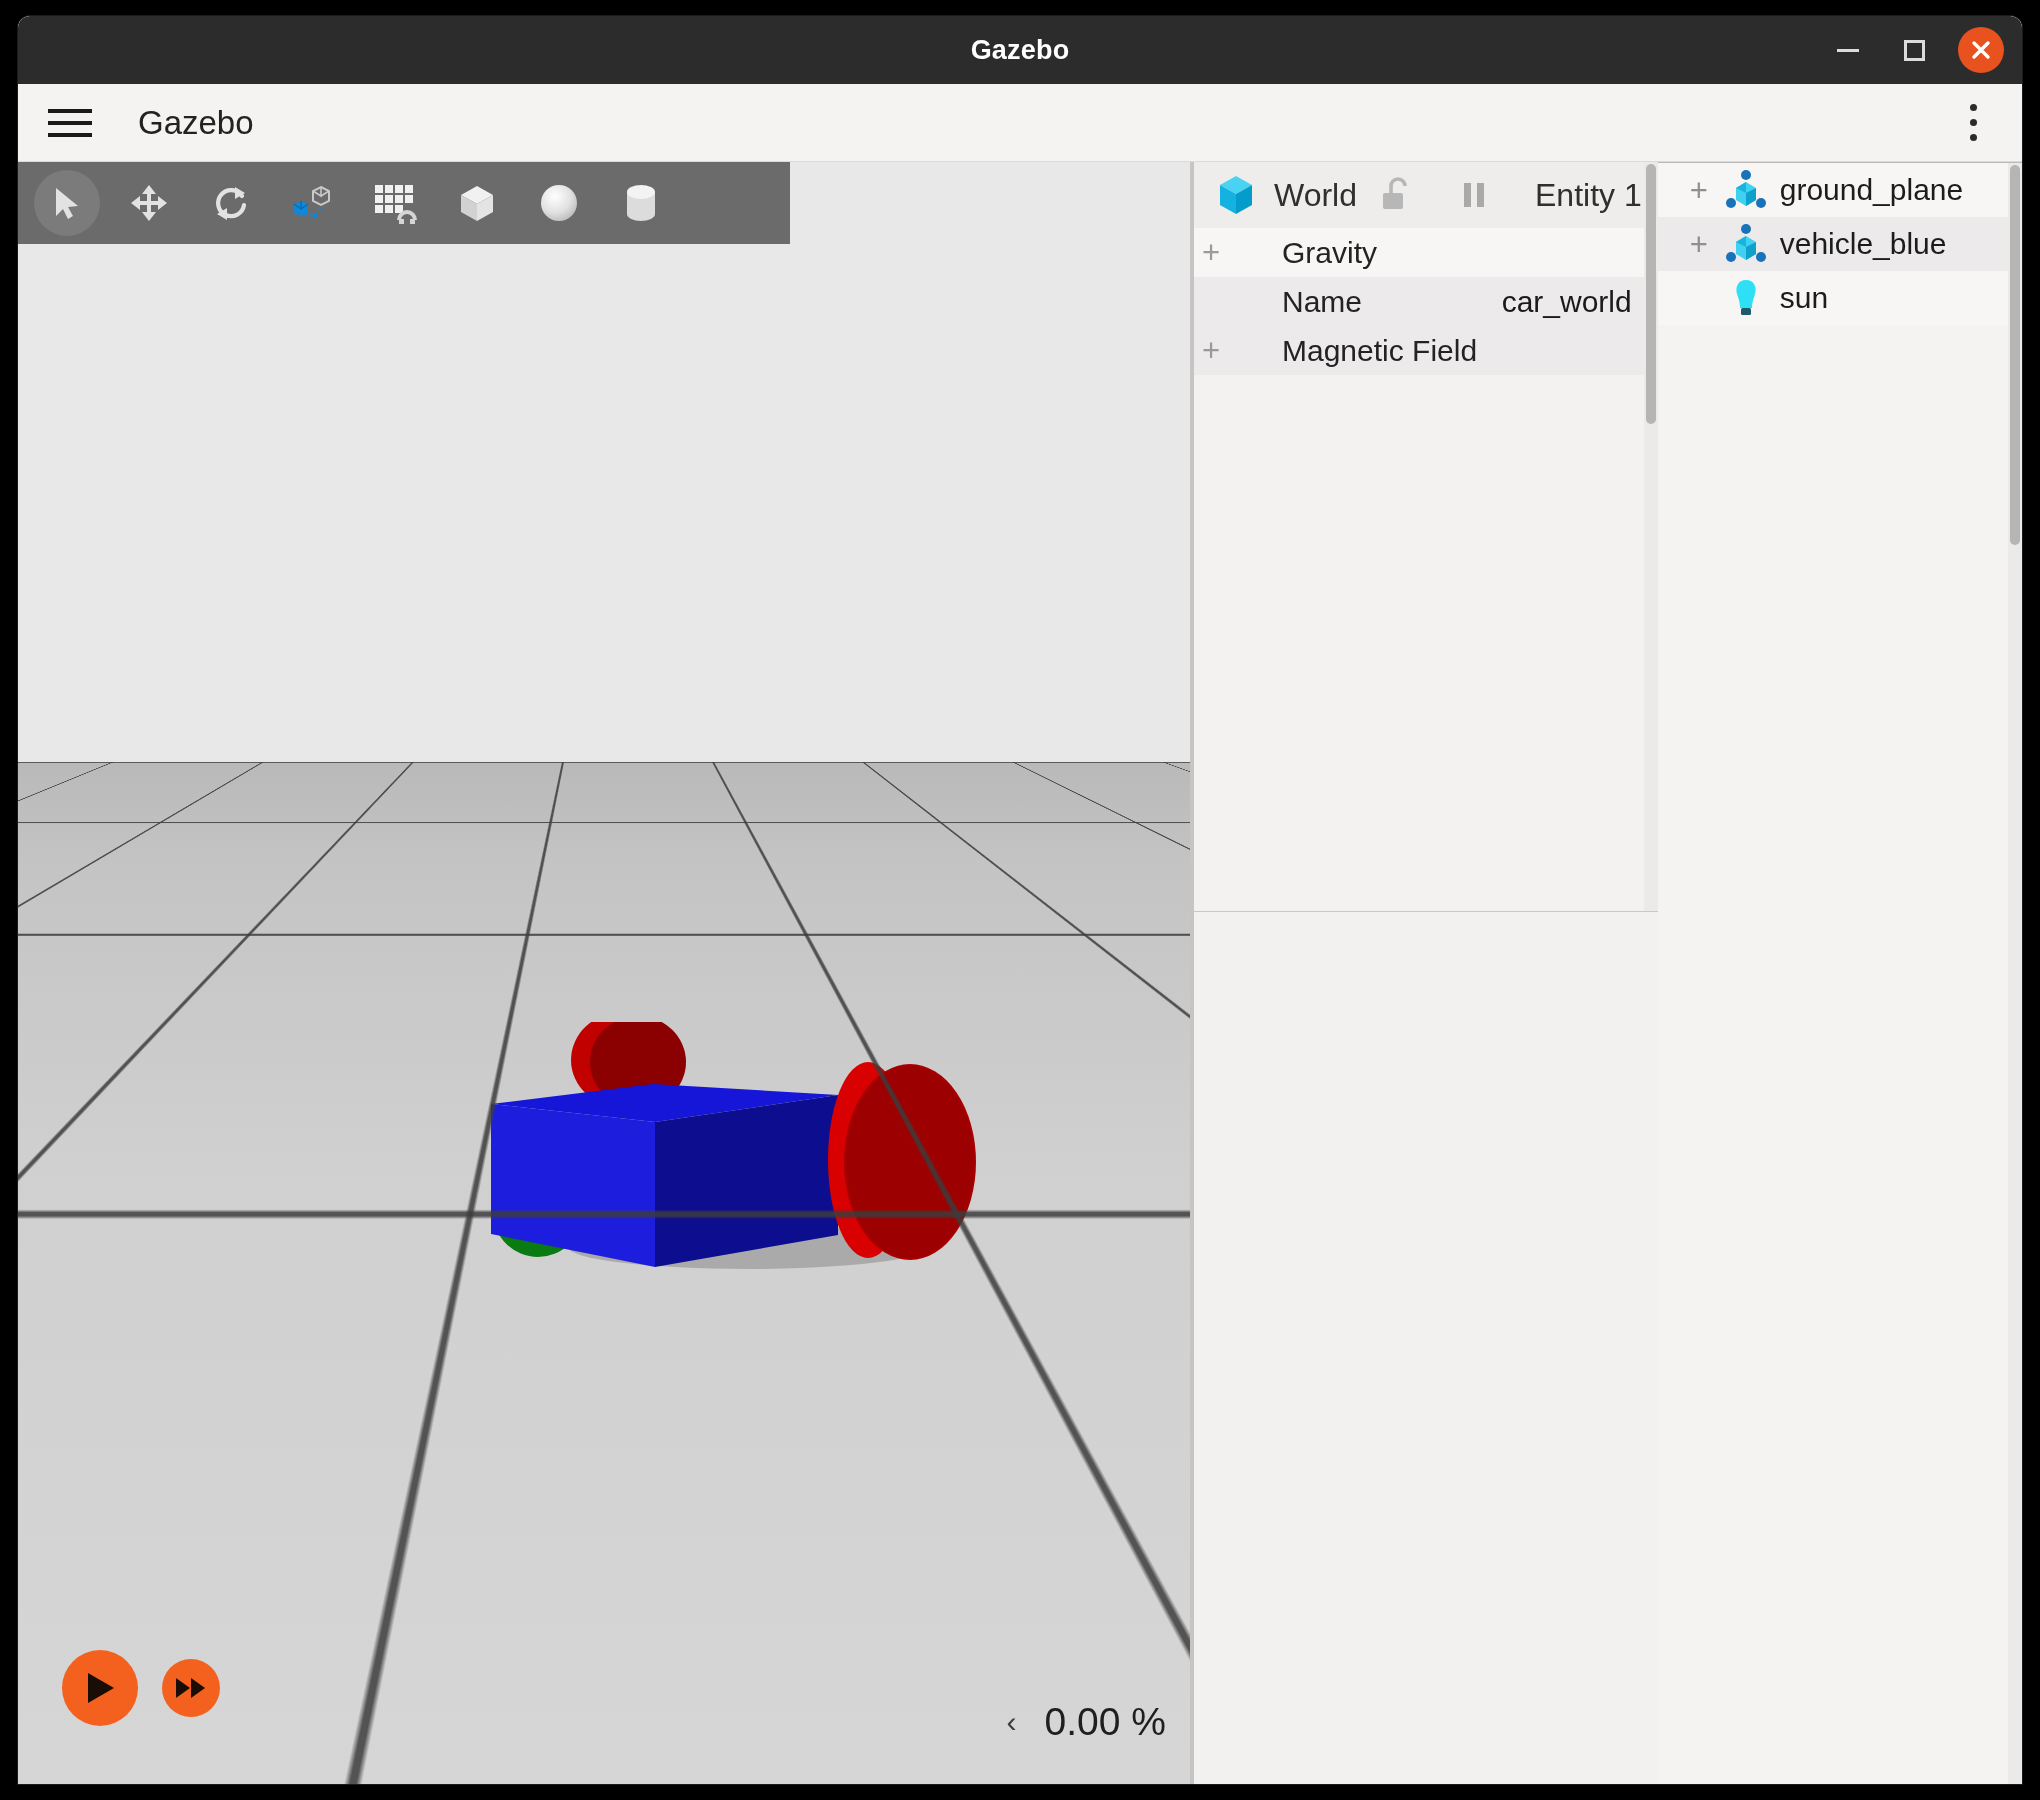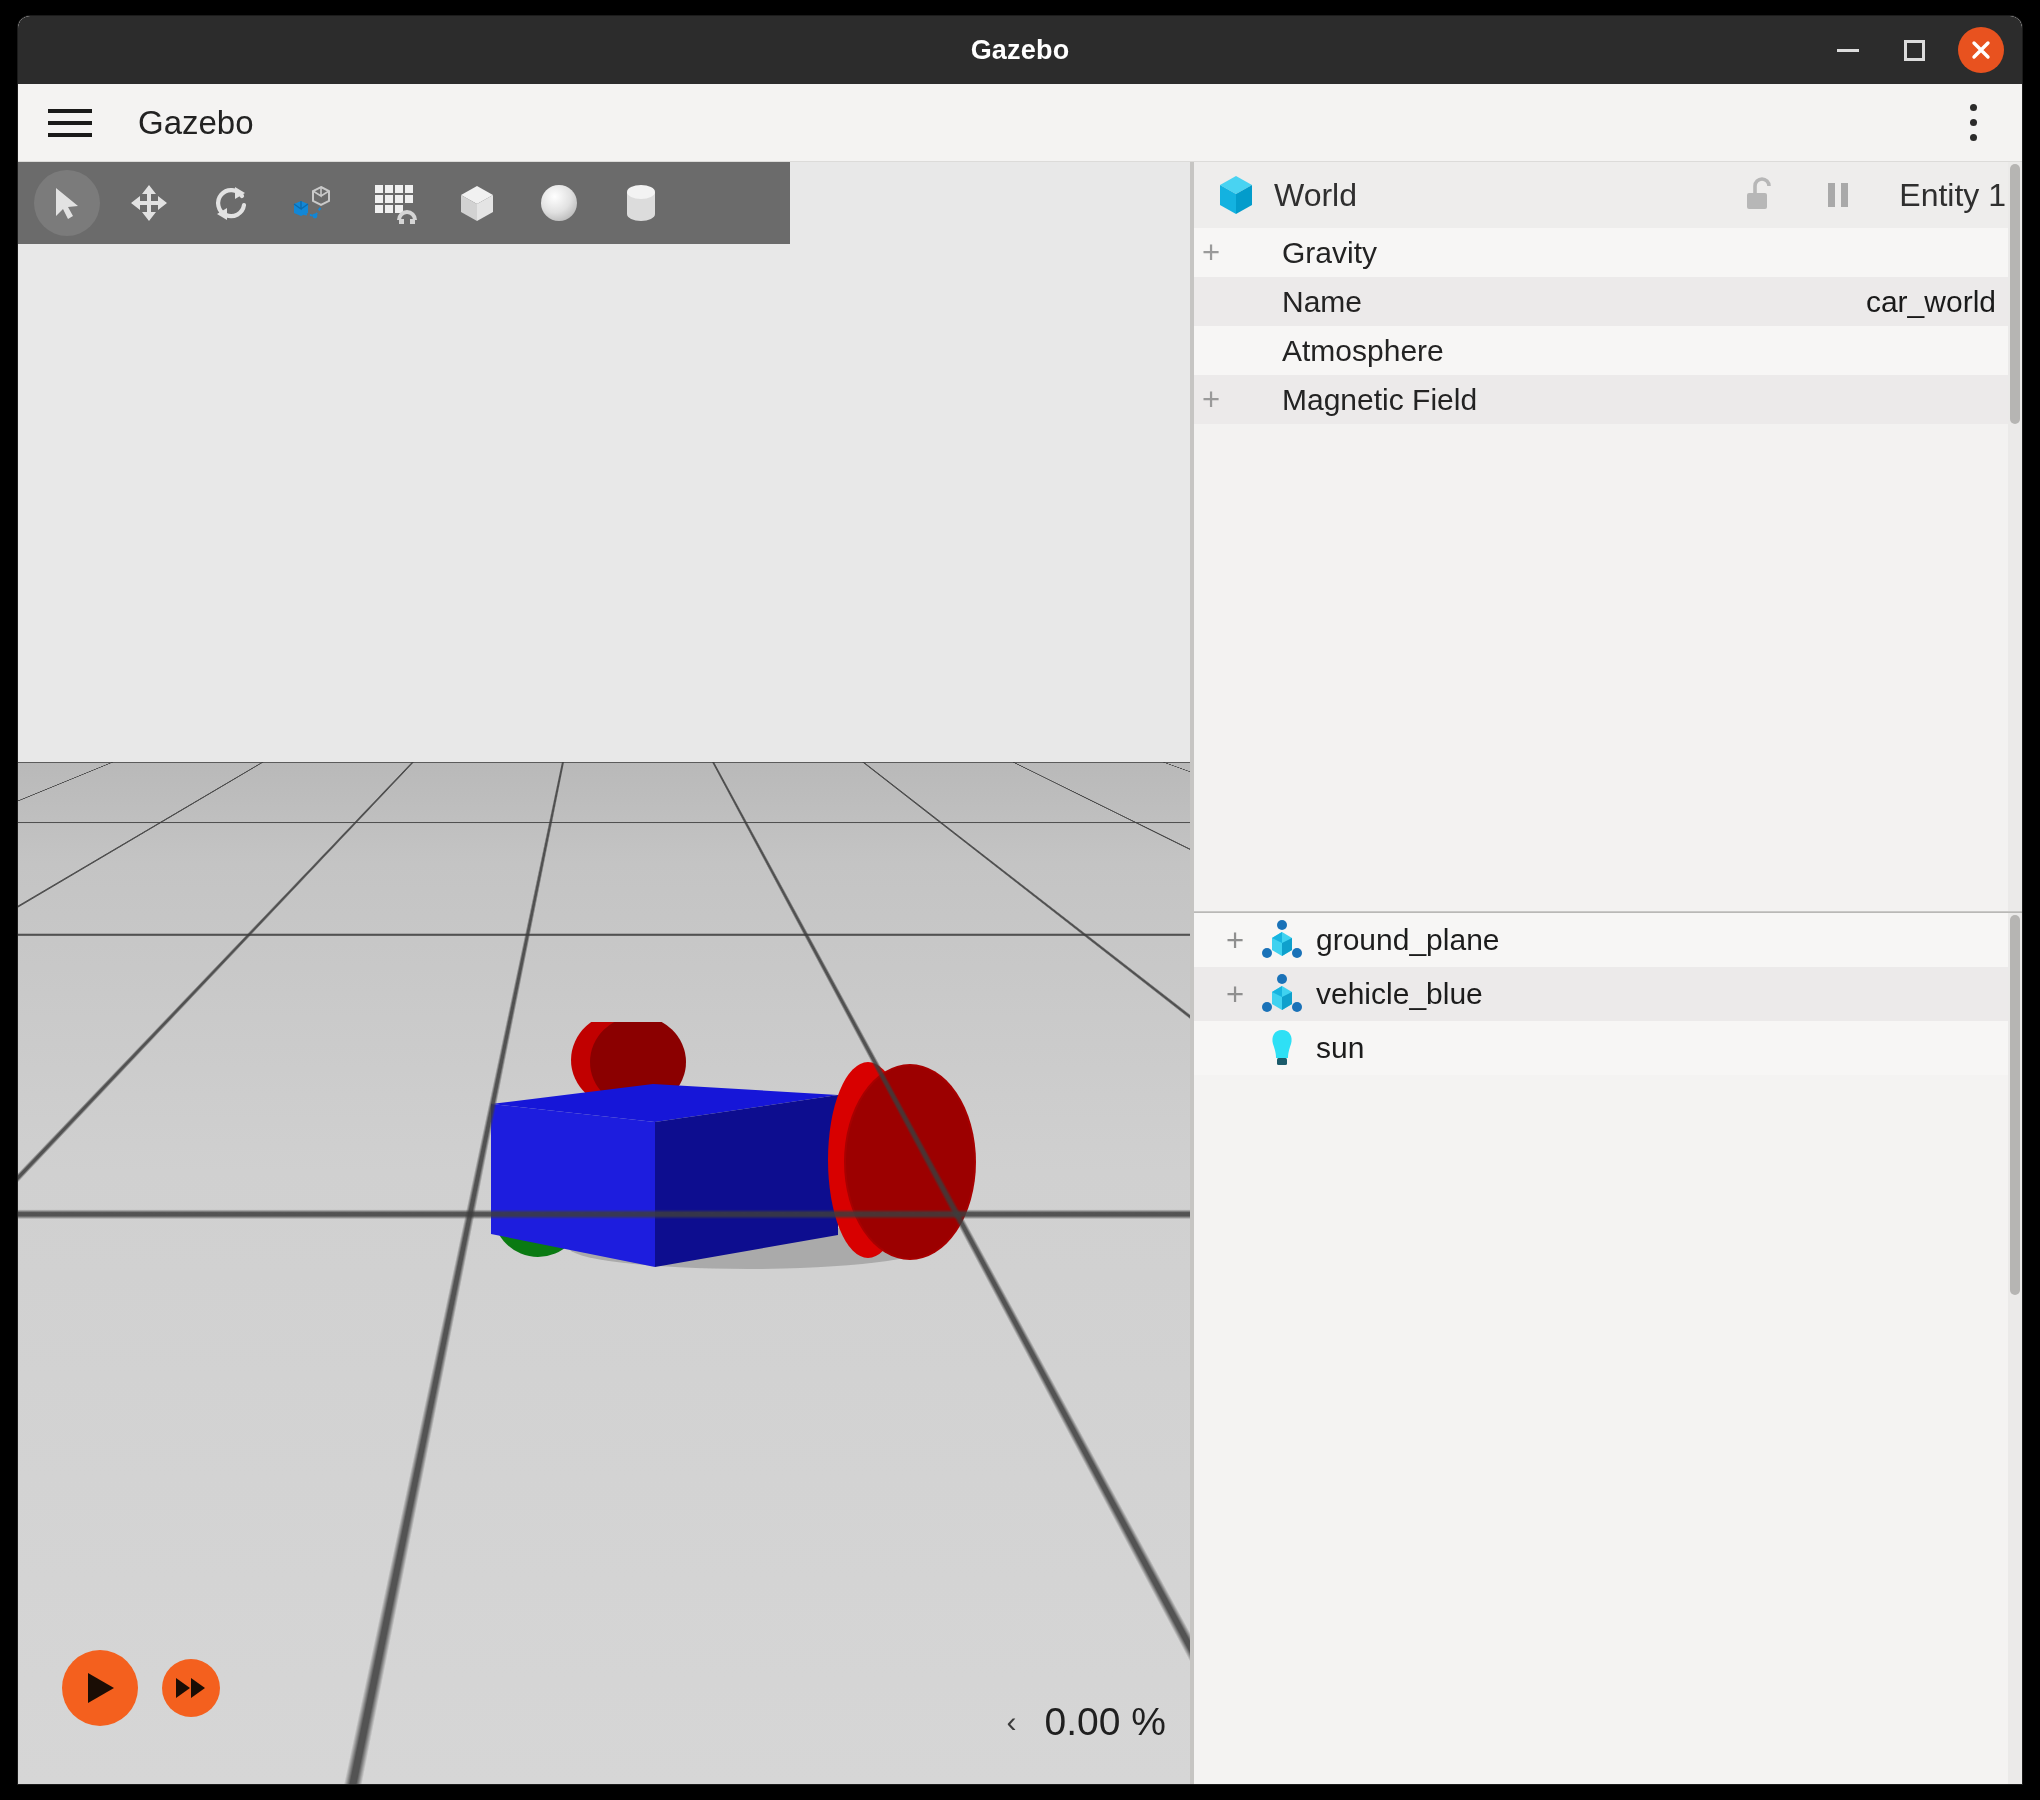--- a/index.html
+++ b/index.html
@@ -179,21 +179,21 @@
     width: 4px; height: 100%;
     background: #c6c5c3;
     cursor: col-resize;
   }
 
   
   #rightpanel {
     flex: 1;
     height: 100%;
     background: #f2f1f0;
-    display: flex; flex-direction: column;
+    display: flex; flex-direction: row;
     position: relative;
   }
 
   
   #inspector {
     height: 750px;
     background: #f3f2f1;
     border-bottom: 1px solid #c9c8c6;
     display: flex; flex-direction: column;
     position: relative;
@@ -488,25 +488,20 @@
             <span class="prop-label">Gravity</span>
             <span class="prop-value"></span>
           </div>
 
           <div class="prop-row odd">
             <span class="prop-expander empty"></span>
             <span class="prop-label">Name</span>
             <span class="prop-value">car_world</span>
           </div>
 
-          <div class="prop-row even">
-            <span class="prop-expander empty"></span>
-            <span class="prop-label">Atmosphere</span>
-            <span class="prop-value"></span>
-          </div>
 
           <div class="prop-row odd">
             <span class="prop-expander">+</span>
             <span class="prop-label">Magnetic Field</span>
             <span class="prop-value"></span>
           </div>
 
 
 
         </div>

